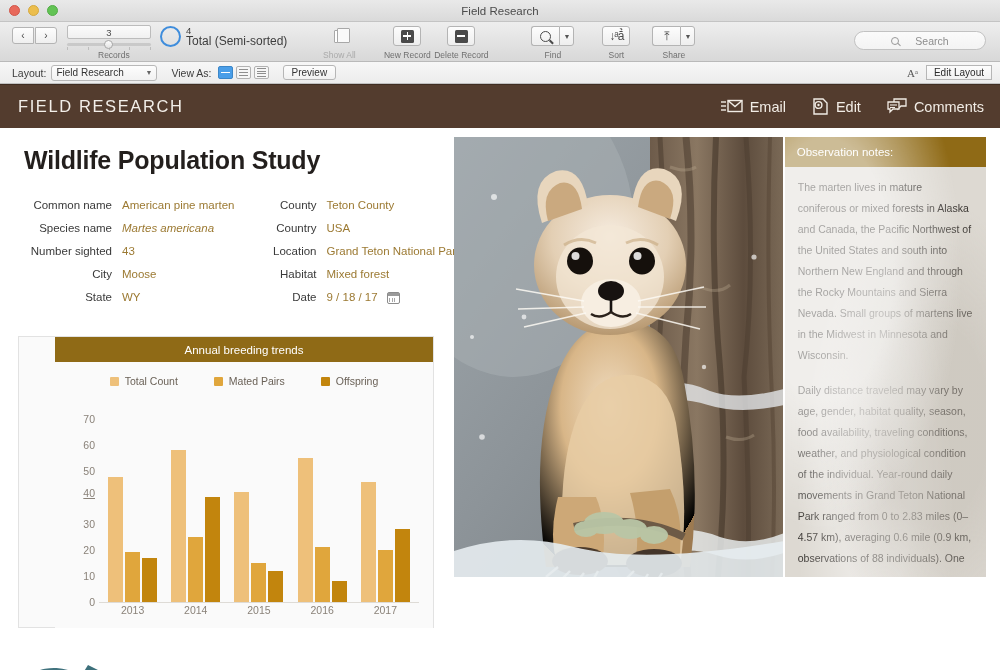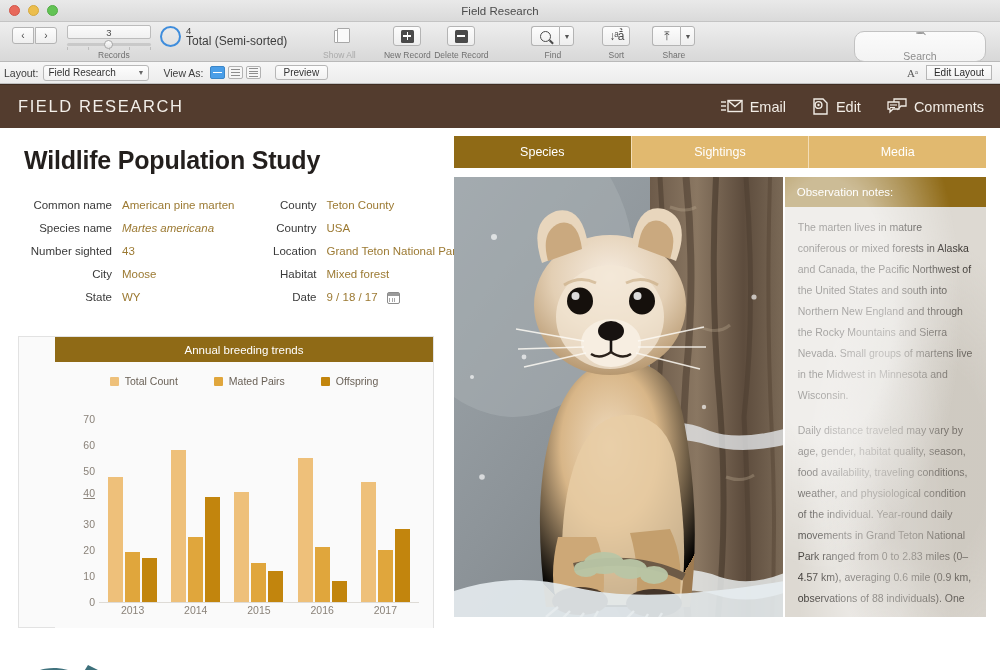--- a/index.html
+++ b/index.html
@@ -152,34 +152,34 @@
   .mag:after {
     content:''; position:absolute; right:-4px; bottom:-2.5px;
     width: 5px; height: 1.6px; background: #4a4a4a;
     transform: rotate(45deg);
   }
   .sorticon { font-size: 12px; color: #4a4a4a; letter-spacing: -1px; }
   .shareicon { font-size: 12px; color: #4a4a4a; }
 
   .searchbox {
     position: absolute; right: 14px; top: 9px;
-    width: 132px; height: 31px; border-radius: 10px;
+    width: 132px; height: 19px; border-radius: 10px;
     background: linear-gradient(#fbfbfb,#f3f3f3);
     border: 1px solid #c2c2c2;
-    display: flex; align-items: center; justify-content: center; gap: 16px; flex-direction: column;
+    display: flex; align-items: center; justify-content: center; gap: 16px;
   }
   .searchbox .mag { width: 8px; height: 8px; border-width: 1.2px; border-color: #9a9a9a; }
   .searchbox .mag:after { background: #9a9a9a; width: 4px; height: 1.2px; right:-3px; bottom:-2px;}
   .search-ph { font-size: 10.5px; color: #8d8d8d; }
 
   
   .layoutbar {
     height: 22px; background: linear-gradient(#f7f7f7,#ececec);
     border-bottom: 1px solid #c0c0c0;
-    display: flex; align-items: center; padding: 0 4px;
+    display: flex; align-items: center; padding: 0 12px;
     font-size: 10.5px; color: #3d3d3d; position: relative;
   }
   .lb-label { margin-right: 5px; }
   .lb-select {
     width: 106px; height: 16px; border-radius: 3px;
     background: linear-gradient(#fdfdfd,#f2f2f2);
     border: 1px solid #b8b8b8;
     display: flex; align-items: center; justify-content: space-between;
     padding: 0 4px; font-size: 10px; color: #333;
   }
@@ -631,25 +631,20 @@
             <circle cx="0" cy="-5" r="27" fill="#ffffff"></circle>
           </g>
           <path d="M48,22 a50,50 0 1,0 0,96 a38,38 0 1,1 0,-96 z" fill="#2c6470" opacity="0.9"></path>
           <path d="M22,40 a42,42 0 0,0 -6,62" stroke="#cfd9de" stroke-width="9" fill="none" opacity="0.85"></path>
         </svg>
         
       </div>
     </div>
 
     <div class="right-pane">
-      <div class="tabs" id="tabs">
-          <div class="tab active">Species</div>
-          <div class="tab inactive">Sightings</div>
-          <div class="tab inactive">Media</div>
-        </div>
 
       <div class="panel-row">
 
         <div class="photo">
           <svg width="330" height="440" viewBox="0 0 330 440" preserveAspectRatio="xMidYMid slice">
             <defs>
               <linearGradient id="bgsnow" x1="0" y1="0" x2="1" y2="1">
                 <stop offset="0%" stop-color="#9ea6ab"></stop>
                 <stop offset="45%" stop-color="#8d9499"></stop>
                 <stop offset="100%" stop-color="#767c80"></stop>

